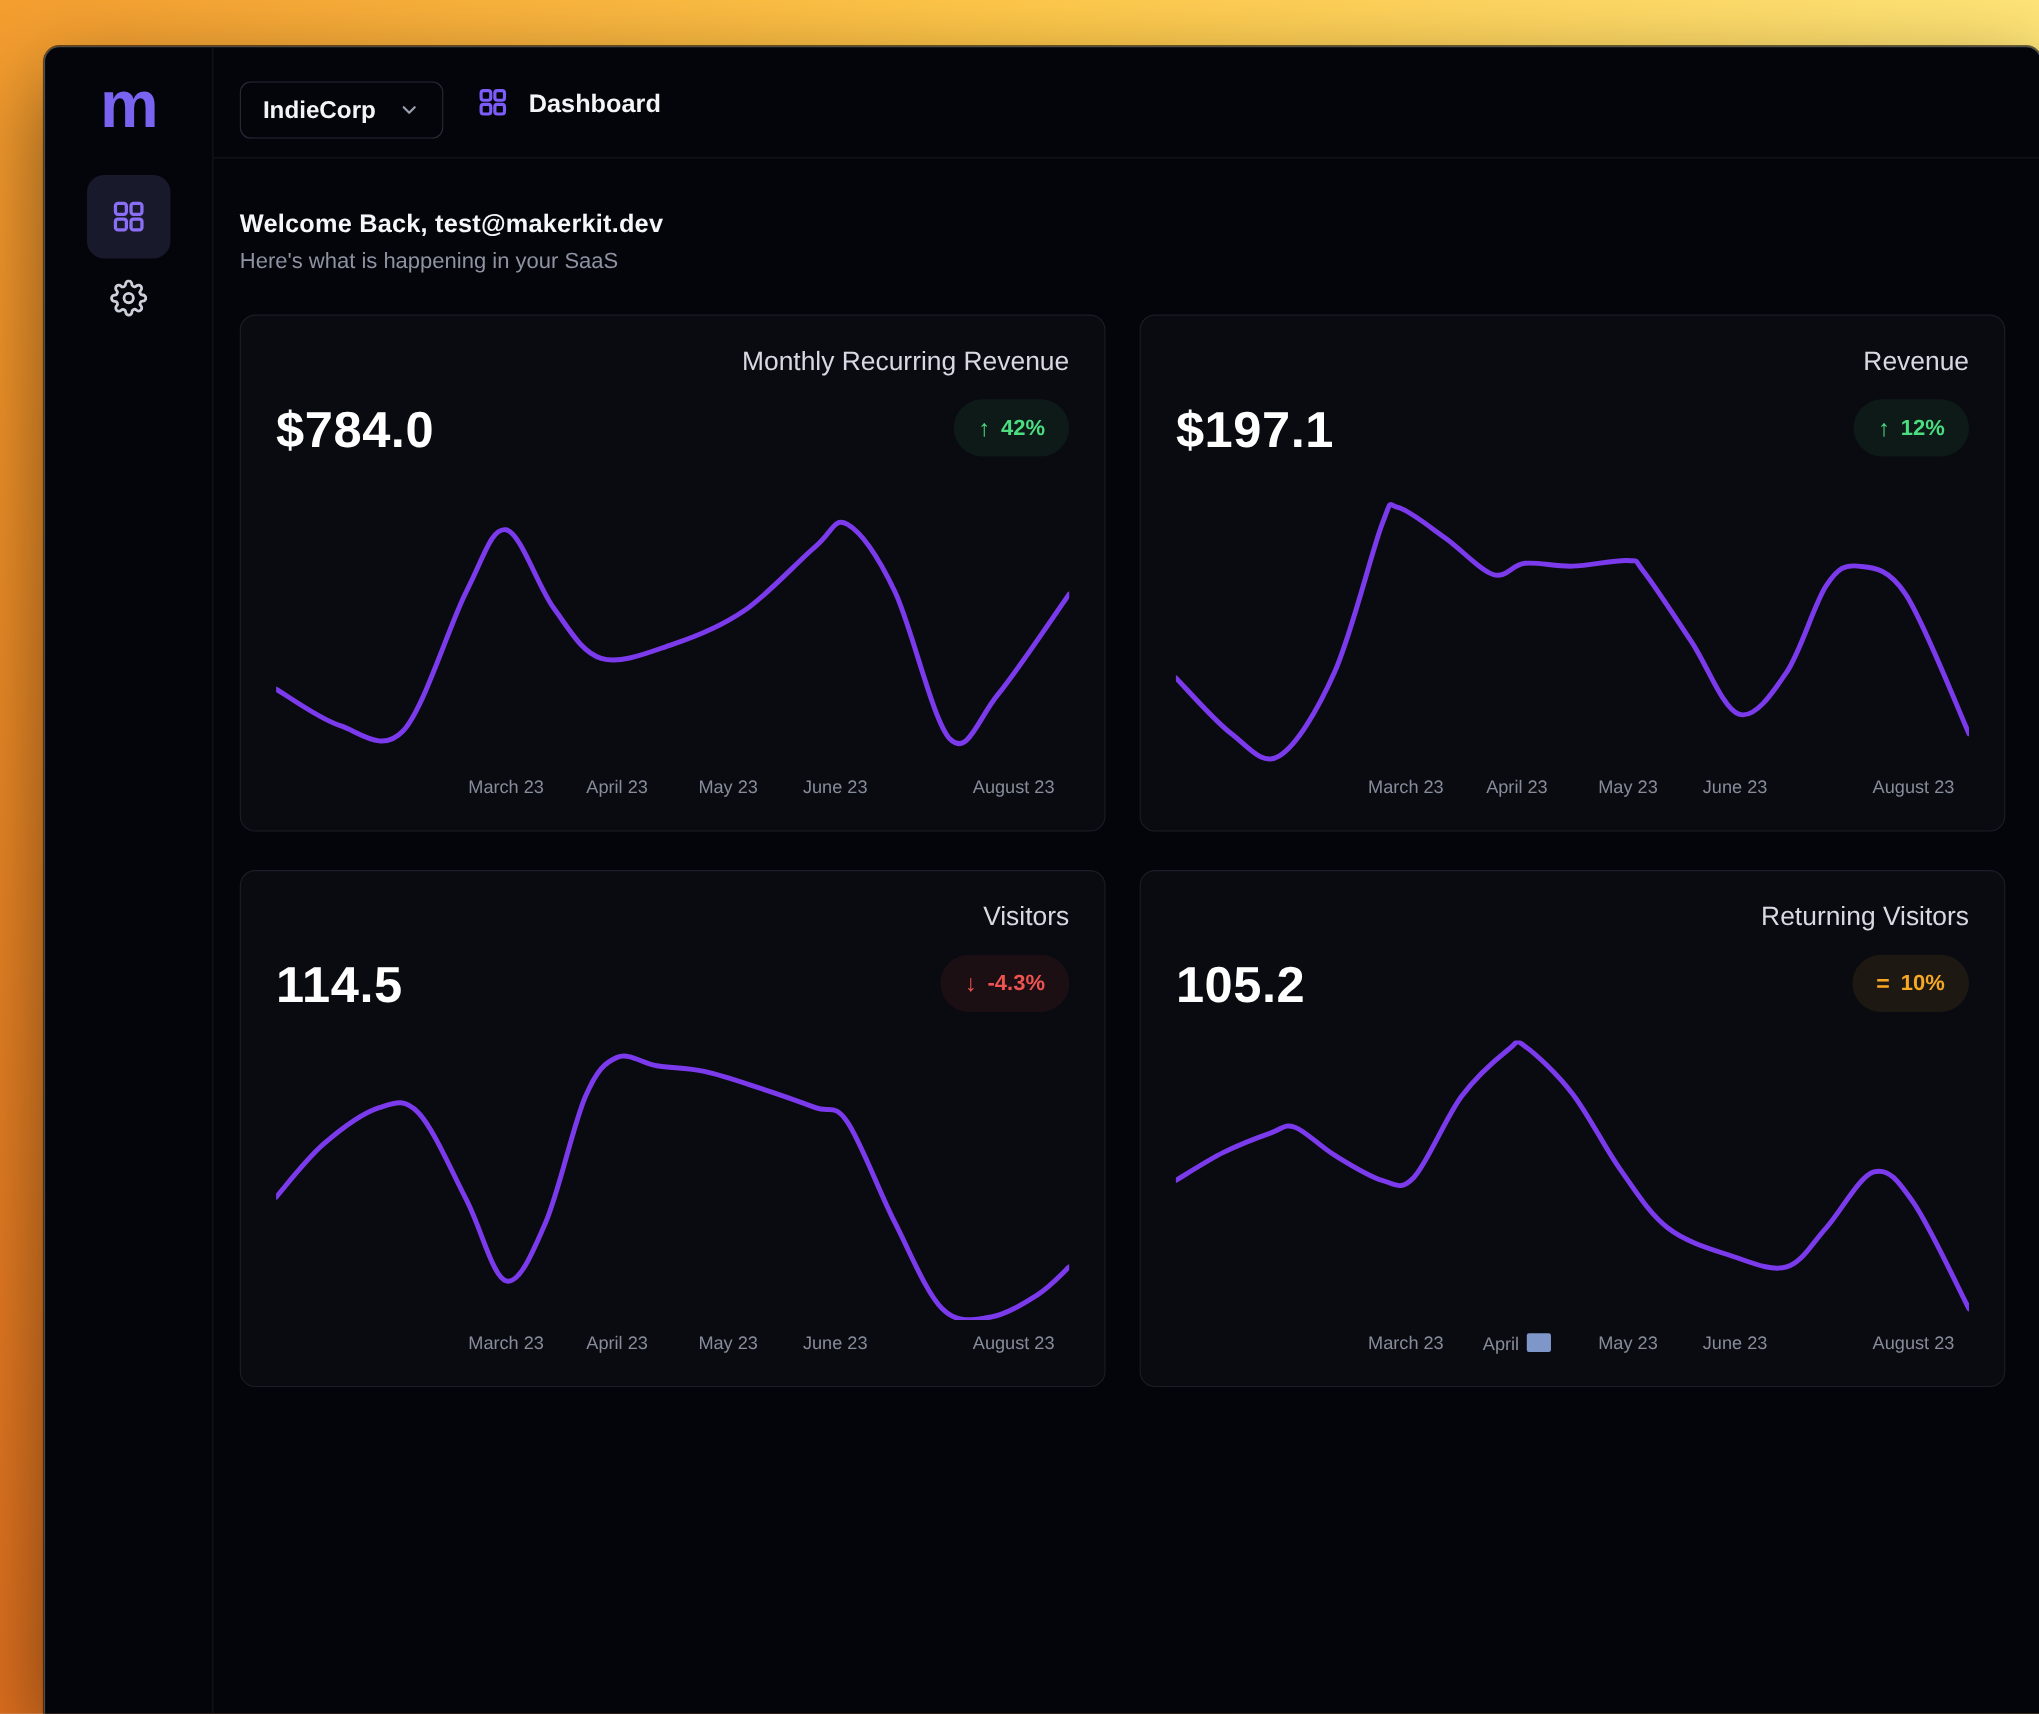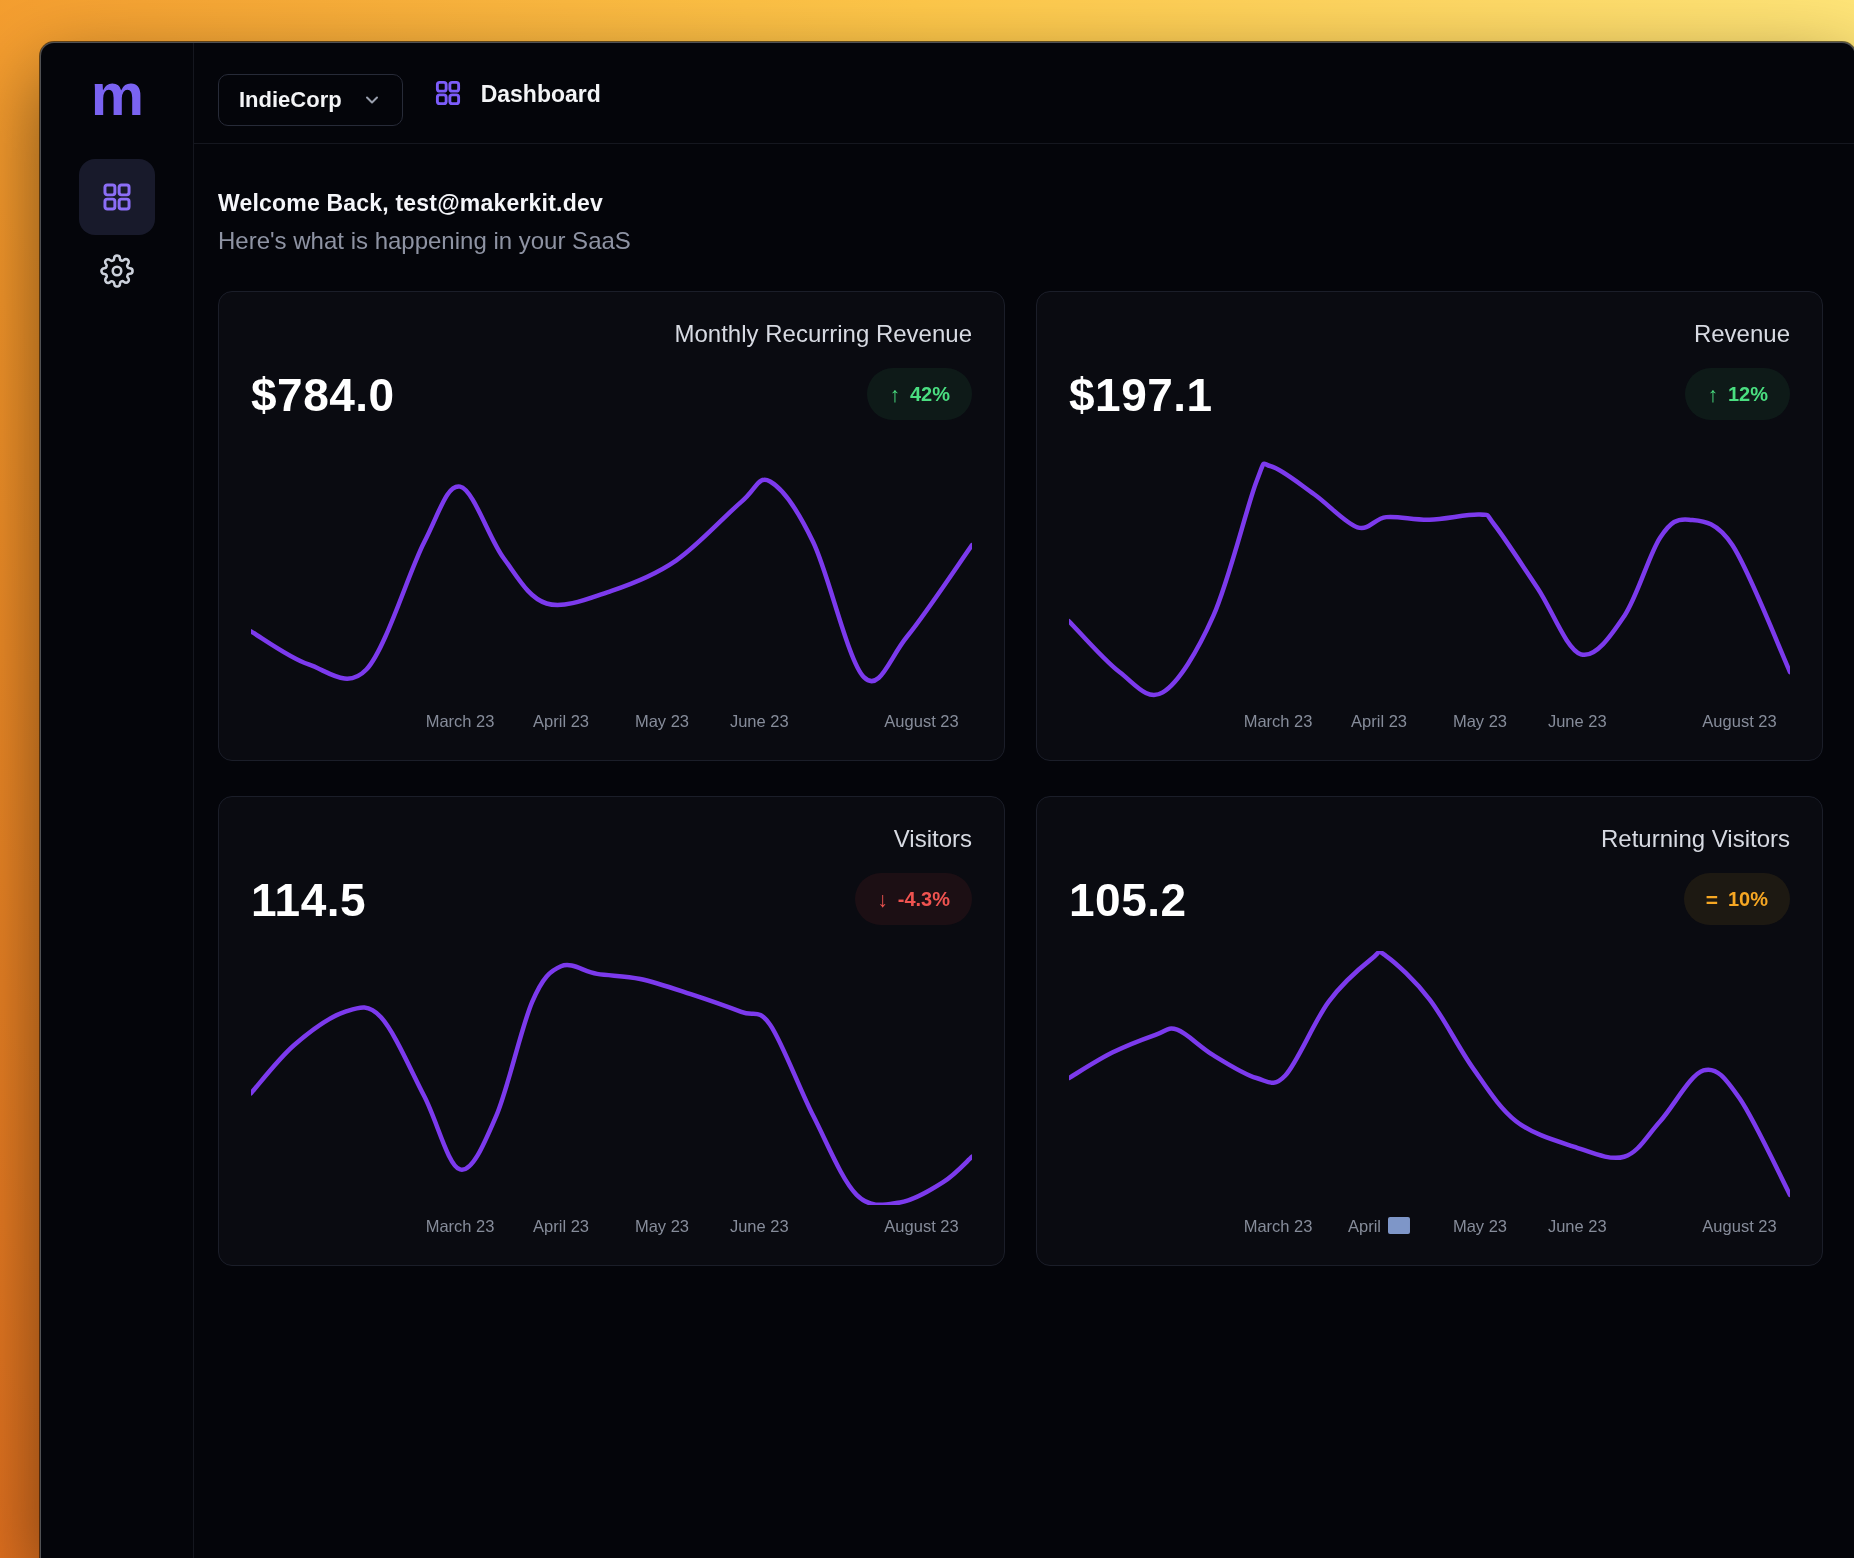--- a/index.html
+++ b/index.html
@@ -22,21 +22,21 @@
   .side-btn + .side-btn{margin-top:6px;height:60px;}
   
   .main{flex:1;display:flex;flex-direction:column;min-width:0;}
   .topbar{height:100px;min-height:100px;display:flex;align-items:center;padding:0 24px;border-bottom:1px solid #15171f;}
   .ws-btn{height:52px;padding:0 20px;border:1px solid #272b38;border-radius:10px;background:transparent;display:flex;align-items:center;gap:20px;color:#f3f4f6;font-size:22px;font-weight:600;font-family:inherit;cursor:pointer;margin-top:14px;}
   .dash-group{display:flex;align-items:flex-end;gap:18px;margin-left:30px;}
   .dash-label{color:#f3f4f6;font-size:23px;font-weight:600;}
   
   .content{flex:1;padding:30px 32px 0 24px;overflow:hidden;}
   .page-heading{margin:16px 0 0 0;font-size:23px;font-weight:700;color:#f5f6fa;letter-spacing:0.2px;}
-  .page-subheading{margin:10px 0 0 0;font-size:24px;color:#8e93a3;}
+  .page-subheading{margin:10px 0 0 0;font-size:20px;color:#8e93a3;}
   .grid{margin-top:36px;display:grid;grid-template-columns:1fr 1fr;gap:35px 31px;}
   .card{height:470px;border:1px solid #1b1e29;border-radius:14px;background:#0a0b11;padding:28px 32px 24px 32px;display:flex;flex-direction:column;box-sizing:border-box;}
   .card-title{margin:0;font-size:24px;font-weight:500;color:#d7dae2;text-align:right;}
   .card-head{margin-top:20px;display:flex;justify-content:space-between;}
   .card-value{font-size:46px;font-weight:700;color:#ffffff;letter-spacing:0.5px;}
   .badge{height:52px;padding:0 22px;border-radius:999px;display:flex;align-items:center;gap:10px;font-size:20px;font-weight:600;}
   .badge--up{background:rgba(74,222,128,0.07);color:#4ade80;}
   .badge--down{background:rgba(239,68,68,0.08);color:#ef5350;}
   .badge--flat{background:rgba(251,191,36,0.08);color:#f6a723;}
   .badge-icon{font-size:21px;line-height:1;}

